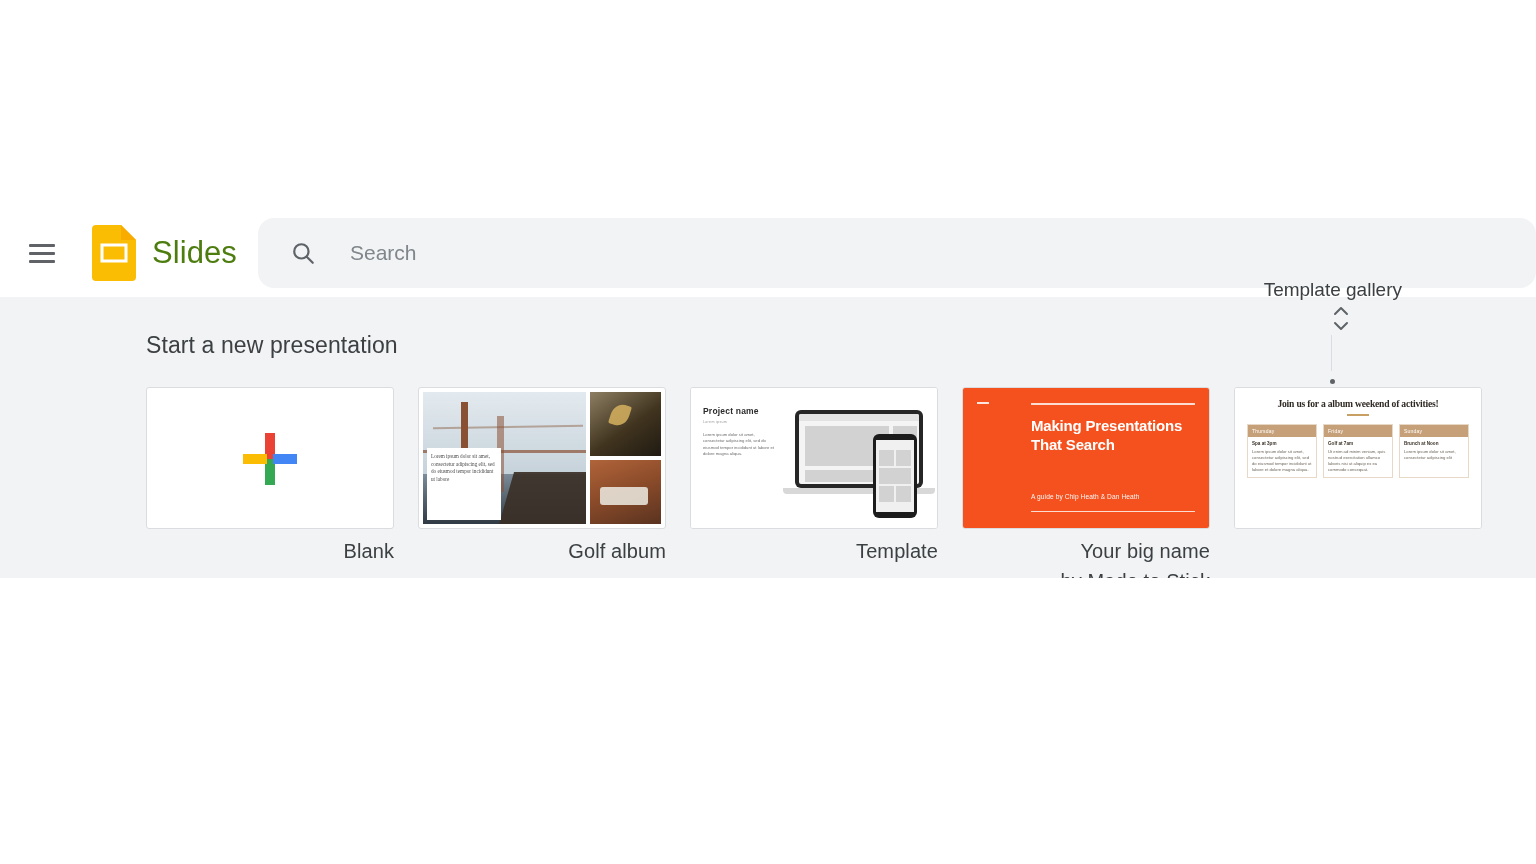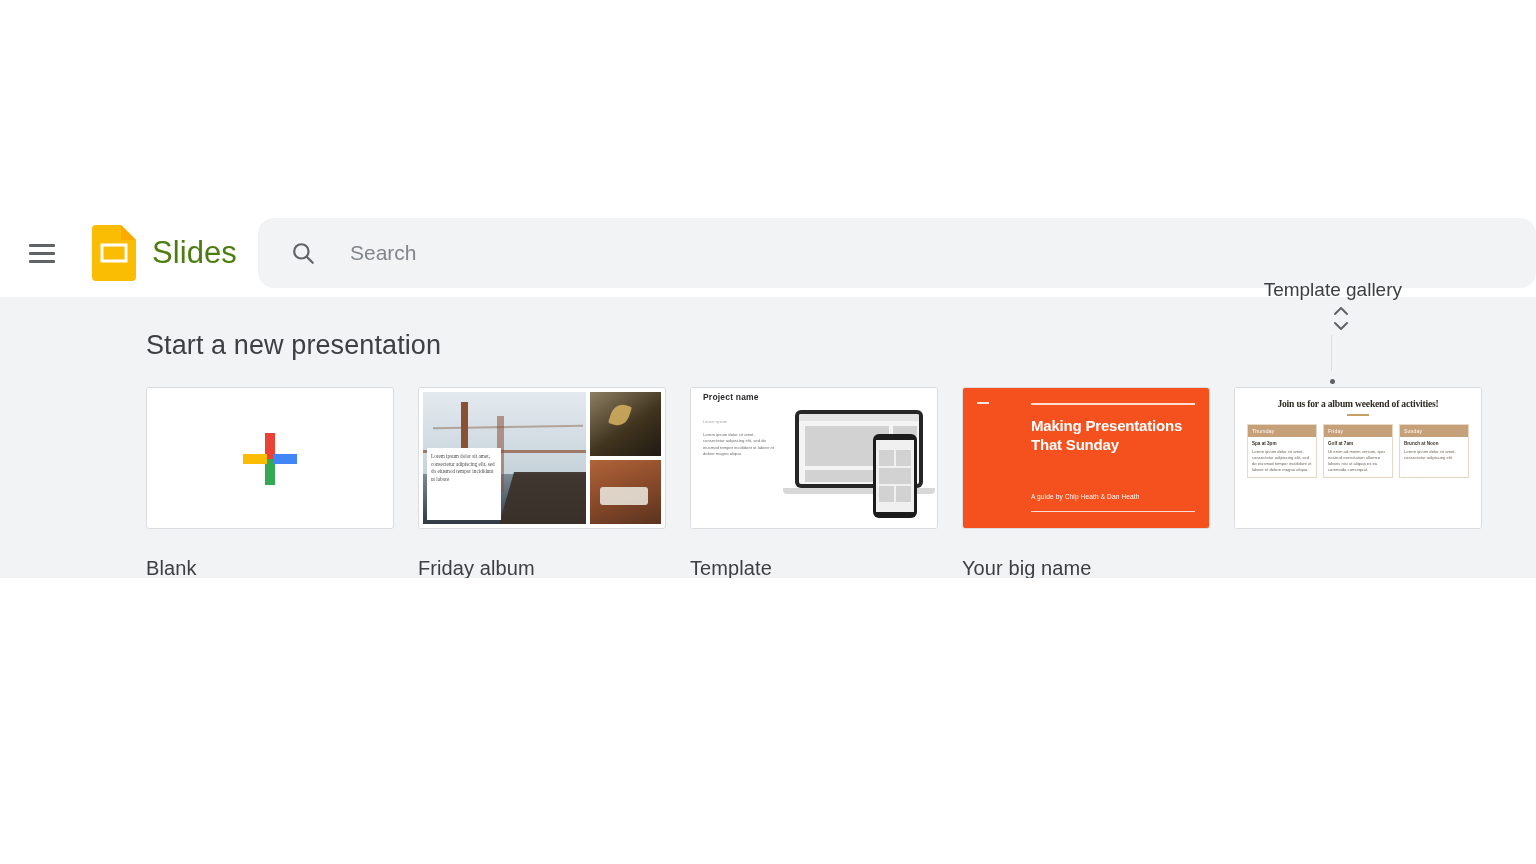--- a/index.html
+++ b/index.html
@@ -119,21 +119,21 @@
     margin: 0 auto;
     padding-left: 12px;
   }
   .toolbar {
     display: flex;
     align-items: center;
     height: 84px;
     padding-top: 6px;
   }
   .toolbar-title {
-    font-size: 27px;
+    font-size: 23px;
     color: #3c4043;
     letter-spacing: .1px;
     white-space: nowrap;
   }
   .toolbar-right {
     margin-left: auto;
     display: flex;
     align-items: center;
     flex-direction: column;
   }
@@ -185,25 +185,26 @@
   .thumb {
     width: 246px;
     height: 140px;
     background: #ffffff;
     border: 1px solid #dadce0;
     border-radius: 3px;
     overflow: hidden;
     position: relative;
   }
   .card-label {
-    margin-top: 24px;
+    margin-top: 7px;
     font-size: 20px;
     color: #3c4043;
     line-height: 30px;
     letter-spacing: .1px;
+    text-align: right;
   }
   .card-label .sub { display: block; }
 
   
   .plus-wrap {
     position: absolute;
     left: 50%; top: 50%;
     transform: translate(-50%,-50%);
     width: 58px; height: 58px;
   }
@@ -252,21 +253,21 @@
   .pa-side { width: 71px; height: 132px; margin-left: 4px; display:flex; flex-direction:column; gap:4px;}
   .pa-s1 { flex:1; background: linear-gradient(145deg,#8d7f63,#41341f 55%,#1f1a12); position:relative; overflow:hidden;}
   .pa-s1::after{ content:""; position:absolute; left:30%; top:18%; width:18px; height:22px;
     background:#d6b25f; border-radius:60% 8% 60% 8%; transform:rotate(18deg); opacity:.85;}
   .pa-s2 { flex:1; background: linear-gradient(160deg,#b0643a,#8d4c2a 45%,#5a3320); position:relative; overflow:hidden;}
   .pa-s2::after{ content:""; position:absolute; left:14%; top:42%; width:48px; height:18px;
     background:#e8e2d8; border-radius:3px; opacity:.9;}
 
   
   .pf { position: relative; width:100%; height:100%; background:#fff; }
-  .pf-title { position:absolute; left:12px; top:4px; font-size:8.5px; font-weight:bold; color:#2b2b2b; letter-spacing:.2px;}
+  .pf-title { position:absolute; left:12px; top:18px; font-size:8.5px; font-weight:bold; color:#2b2b2b; letter-spacing:.2px;}
   .pf-sub { position:absolute; left:12px; top:32px; font-size:3.6px; color:#9a9a9a; letter-spacing:.3px;}
   .pf-body { position:absolute; left:12px; top:44px; width:74px; font-size:4.2px; line-height:6.4px; color:#6d6d6d;}
   .pf-laptop { position:absolute; left:104px; top:22px; width:128px; height:78px;
     background:#262626; border-radius:6px; padding:4px; box-sizing:border-box;}
   .pf-screen { width:100%; height:100%; background:#f4f4f4; border-radius:2px; position:relative; overflow:hidden;}
   .pf-bar { position:absolute; left:0; top:0; right:0; height:7px; background:#e3e3e3;}
   .pf-blk { position:absolute; background:#d2d2d2;}
   .pf-base { position:absolute; left:92px; top:100px; width:152px; height:6px; background:#d8d8d8; border-radius:0 0 4px 4px;}
   .pf-phone { position:absolute; left:182px; top:46px; width:44px; height:84px;
     background:#1c1c1c; border-radius:6px; padding:6px 3px; box-sizing:border-box;}
@@ -383,21 +384,21 @@
                   <div class="pa-tower pa-t2"></div>
                   <div class="pa-cliff"></div>
                   <div class="pa-caption">Lorem ipsum dolor sit amet, consectetur adipiscing elit, sed do eiusmod tempor incididunt ut labore</div>
                 </div>
                 <div class="pa-side">
                   <div class="pa-s1"></div>
                   <div class="pa-s2"></div>
                 </div>
               </div>
             </div>
-            <div class="card-label">Friday album</div>
+            <div class="card-label">Golf album</div>
           </div>
 
           <div class="card">
             <div class="thumb">
               <div class="pf">
                 <div class="pf-title">Project name</div>
                 <div class="pf-sub">Lorem ipsum</div>
                 <div class="pf-body">Lorem ipsum dolor sit amet, consectetur adipiscing elit, sed do eiusmod tempor incididunt ut labore et dolore magna aliqua.</div>
                 <div class="pf-base"></div>
                 <div class="pf-laptop">
@@ -421,21 +422,21 @@
               </div>
             </div>
             <div class="card-label">Template</div>
           </div>
 
           <div class="card">
             <div class="thumb">
               <div class="bi">
                 <div class="bi-dash"></div>
                 <div class="bi-rule-top"></div>
-                <div class="bi-title">Making Presentations That Sunday</div>
+                <div class="bi-title">Making Presentations That Search</div>
                 <div class="bi-byline">A guide by Chip Heath &amp; Dan Heath</div>
                 <div class="bi-rule-bot"></div>
               </div>
             </div>
             <div class="card-label">
               <span>Your big name</span>
               <span class="sub">by Made to Stick</span>
             </div>
           </div>
 

